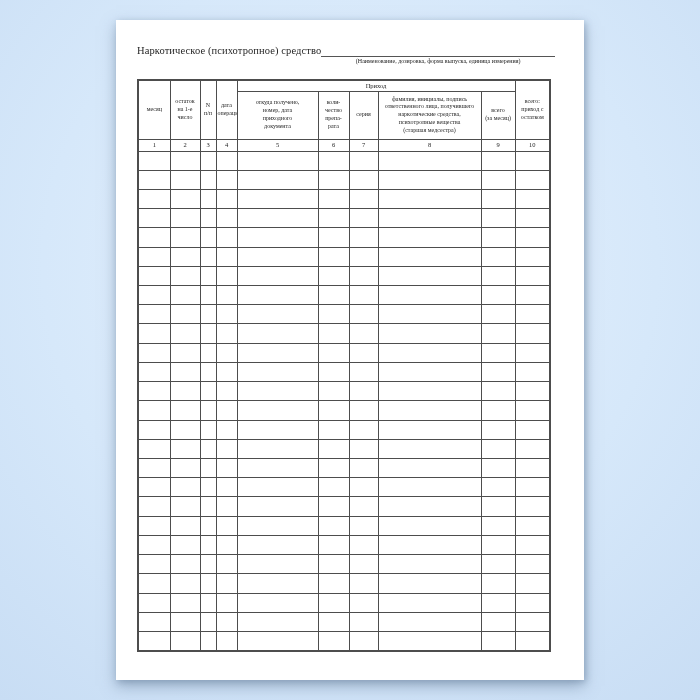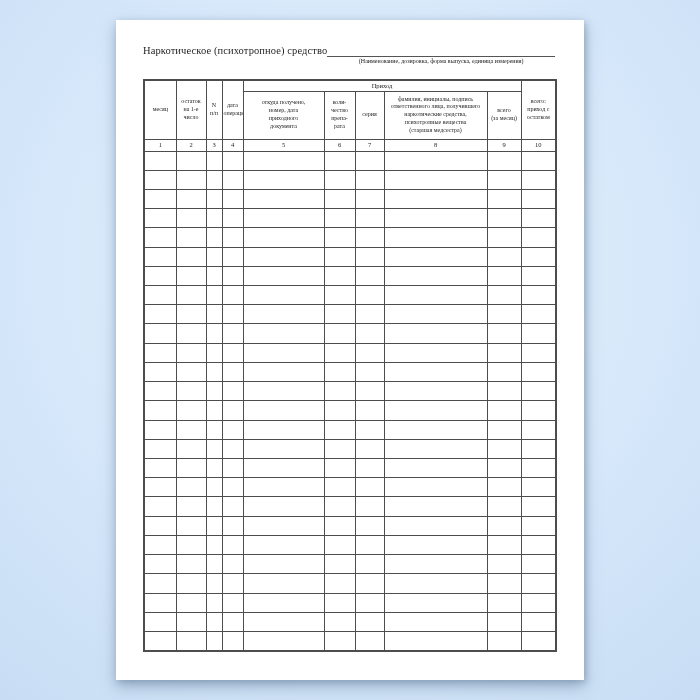--- a/index.html
+++ b/index.html
@@ -16,21 +16,21 @@
   }
   .stage{
     position:relative;width:700px;height:700px;
     background:radial-gradient(circle at 50% 38%, #e6f1fd 0%, var(--bg) 55%, #c8ddf4 100%);
   }
   .paper{
     position:absolute;left:116px;top:20px;width:468px;height:660px;
     background:var(--paper);
     box-shadow:0 6px 14px rgba(95,120,150,.5), 2px 2px 6px rgba(95,120,150,.35);
   }
-  .content{padding:24px 29px 0 27px;}
+  .content{padding:24px 29px 0 21px;}
   .title-row{
     display:flex;align-items:flex-end;height:13px;position:relative;
   }
   .title{
     font-size:10.5px;line-height:1.1;white-space:nowrap;letter-spacing:.1px;
   }
   .blank-line{
     flex:1;border-bottom:1px solid #555;position:relative;height:100%;
   }
   .blank-hint{

